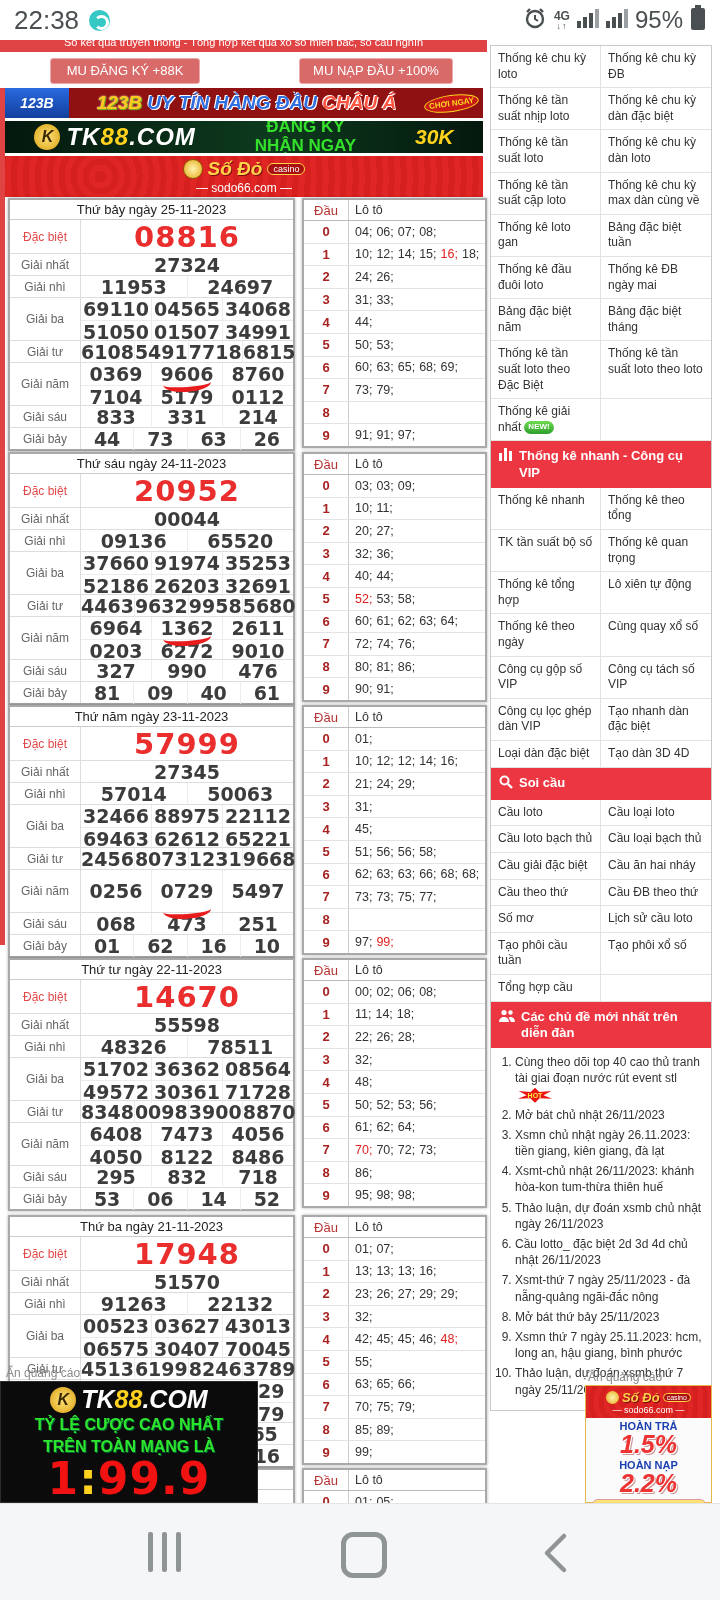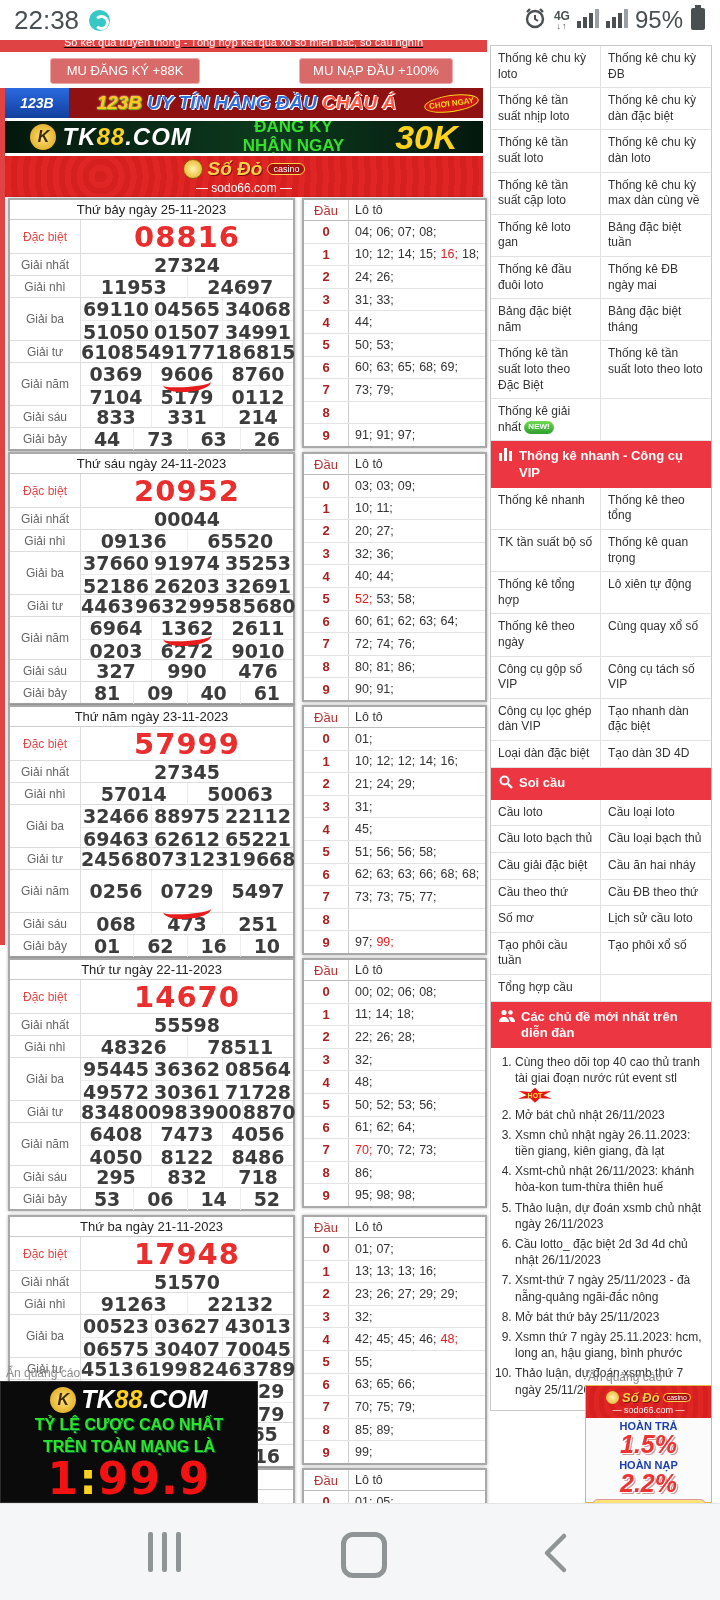--- a/index.html
+++ b/index.html
@@ -14,21 +14,21 @@
   .chat-dot{width:21px;height:21px;border-radius:50%;background:#35c8c4;position:relative;}
   .chat-dot:after{content:"";position:absolute;left:5px;top:5px;width:9px;height:9px;border:3px solid #fff;
     border-radius:50%;border-left-color:transparent;}
   .sb-right{display:flex;align-items:center;gap:7px;color:#4a4f52;}
   .sb-pct{font-size:24px;}
   .fourg{display:flex;flex-direction:column;align-items:center;line-height:1;color:#4a4f52;}
   .fourg b{font-size:12px;} .fourg span{font-size:9px;letter-spacing:1px;}
 
   
   .left-edge{position:absolute;left:0;top:40px;width:5px;height:905px;background:#e04343;}
-  .topstrip{position:absolute;left:0;top:40px;width:487px;height:12px;background:#e04343;overflow:hidden;text-decoration:underline;}
+  .topstrip{position:absolute;left:0;top:40px;width:487px;height:12px;background:#e04343;overflow:hidden;}
   .topstrip span{display:block;color:#fff;font-size:11px;text-align:center;margin-top:-4px;white-space:nowrap;}
   .btnrow{position:absolute;left:0;top:52px;width:487px;height:36px;background:#fff;}
   .pillbtn{position:absolute;top:6px;height:24px;line-height:24px;background:#d96a6a;border:1px solid #eaa;
     color:#fff;font-size:13px;text-align:center;border-radius:3px;}
   .btn1{left:50px;width:148px;} .btn2{left:299px;width:152px;}
 
   
   .bn{position:absolute;left:5px;width:478px;overflow:hidden;box-sizing:border-box;}
   .bn123{top:88px;height:30px;background:#8f1111;display:flex;align-items:center;}
   .bn123-logo{width:64px;height:30px;background:linear-gradient(#2a6ae0,#123f9e);display:flex;align-items:center;
@@ -39,21 +39,21 @@
   .t-redw{color:#ff5540;text-shadow:1px 1px 0 #fff,-1px -1px 0 #fff;}
   .bn123-badge{flex:0 0 auto;margin-right:4px;background:#c81818;color:#ffd91e;font-size:8px;font-weight:bold;
     padding:3px 4px;border-radius:50%;border:1px solid #ffd91e;transform:rotate(-8deg);}
   .bntk{top:121px;height:32px;background:linear-gradient(90deg,#04180d,#0d3a1e 55%,#04180d);display:flex;
     align-items:center;justify-content:space-around;color:#fff;}
   .tklogo{width:26px;height:26px;border-radius:50%;background:radial-gradient(#ffe27a,#d9a010);color:#3a2800;
     font-weight:bold;font-size:16px;display:flex;align-items:center;justify-content:center;font-style:italic;}
   .tkname{font-size:24px;font-weight:bold;font-style:italic;letter-spacing:1px;}
   .tk-y{color:#ffd21e;}
   .tkmid{color:#35e02c;font-weight:bold;font-size:17px;line-height:1.1;text-align:center;}
-  .tk30k{color:#ffd21e;font-size:34px;font-weight:bold;font-style:italic;}
+  .tk30k{color:#ffd21e;font-size:21px;font-weight:bold;font-style:italic;}
   .bnsodo{top:156px;height:41px;background:#e02525;
     background-image:repeating-radial-gradient(circle at 20% 50%,#d61f1f 0 6px,#e02525 6px 12px);
     display:flex;flex-direction:column;align-items:center;justify-content:center;}
   .sodo-line{display:flex;align-items:center;gap:5px;}
   .sodo-coin{width:18px;height:18px;border-radius:50%;background:radial-gradient(#fff3b0,#e3a812);
     border:1px solid #8a5a00;}
   .sodo-name{color:#ffd24a;font-size:19px;font-weight:bold;font-style:italic;text-shadow:1px 1px 0 #7a0c0c;}
   .sodo-cas{background:#a80f0f;border:1px solid #ffd24a;color:#fff;font-size:9px;padding:0 5px;border-radius:8px;}
   .sodo-dom{color:#fff;font-size:12px;margin-top:1px;}
 
@@ -524,21 +524,21 @@
           <div class="r-line">
             <div class="r-cell">48326</div>
             <div class="r-cell">78511</div>
           </div>
         </div>
       </div>
       <div class="r-row row-double">
         <div class="r-label">Giải ba</div>
         <div class="r-vals">
           <div class="r-line">
-            <div class="r-cell">95445</div>
+            <div class="r-cell">51702</div>
             <div class="r-cell">36362</div>
             <div class="r-cell">08564</div>
           </div>
           <div class="r-line">
             <div class="r-cell">49572</div>
             <div class="r-cell">30361</div>
             <div class="r-cell">71728</div>
           </div>
         </div>
       </div>

